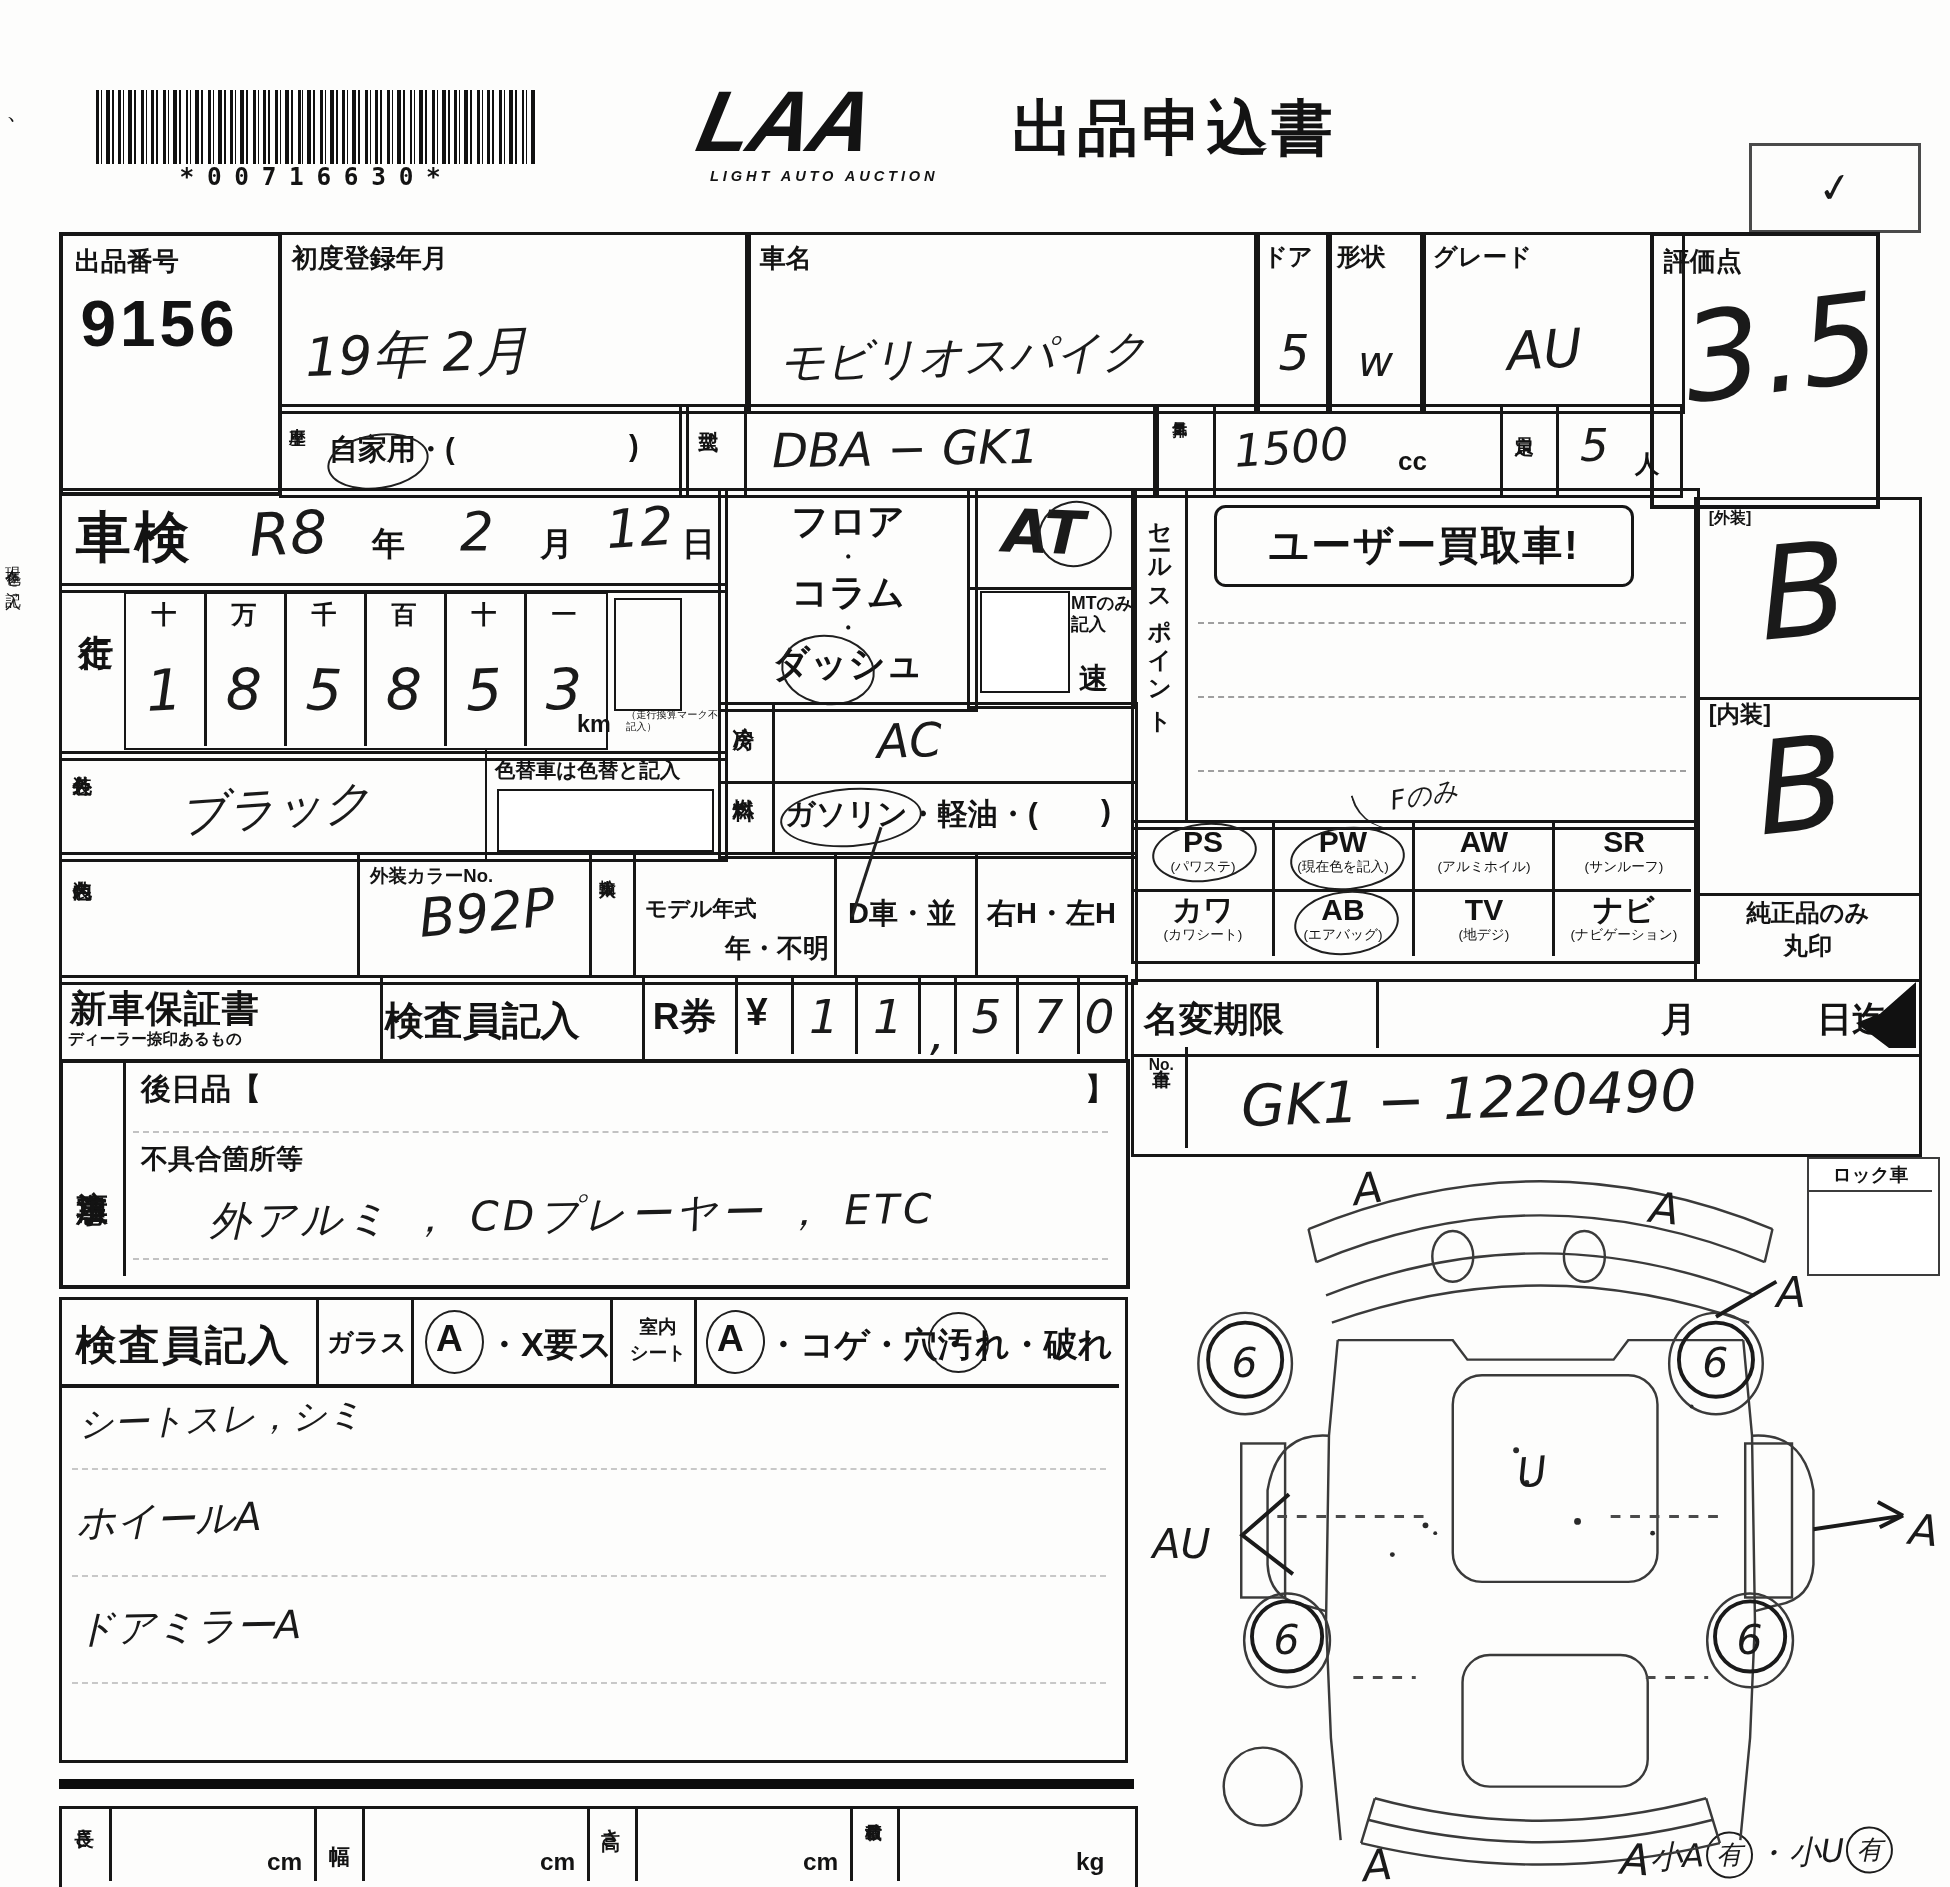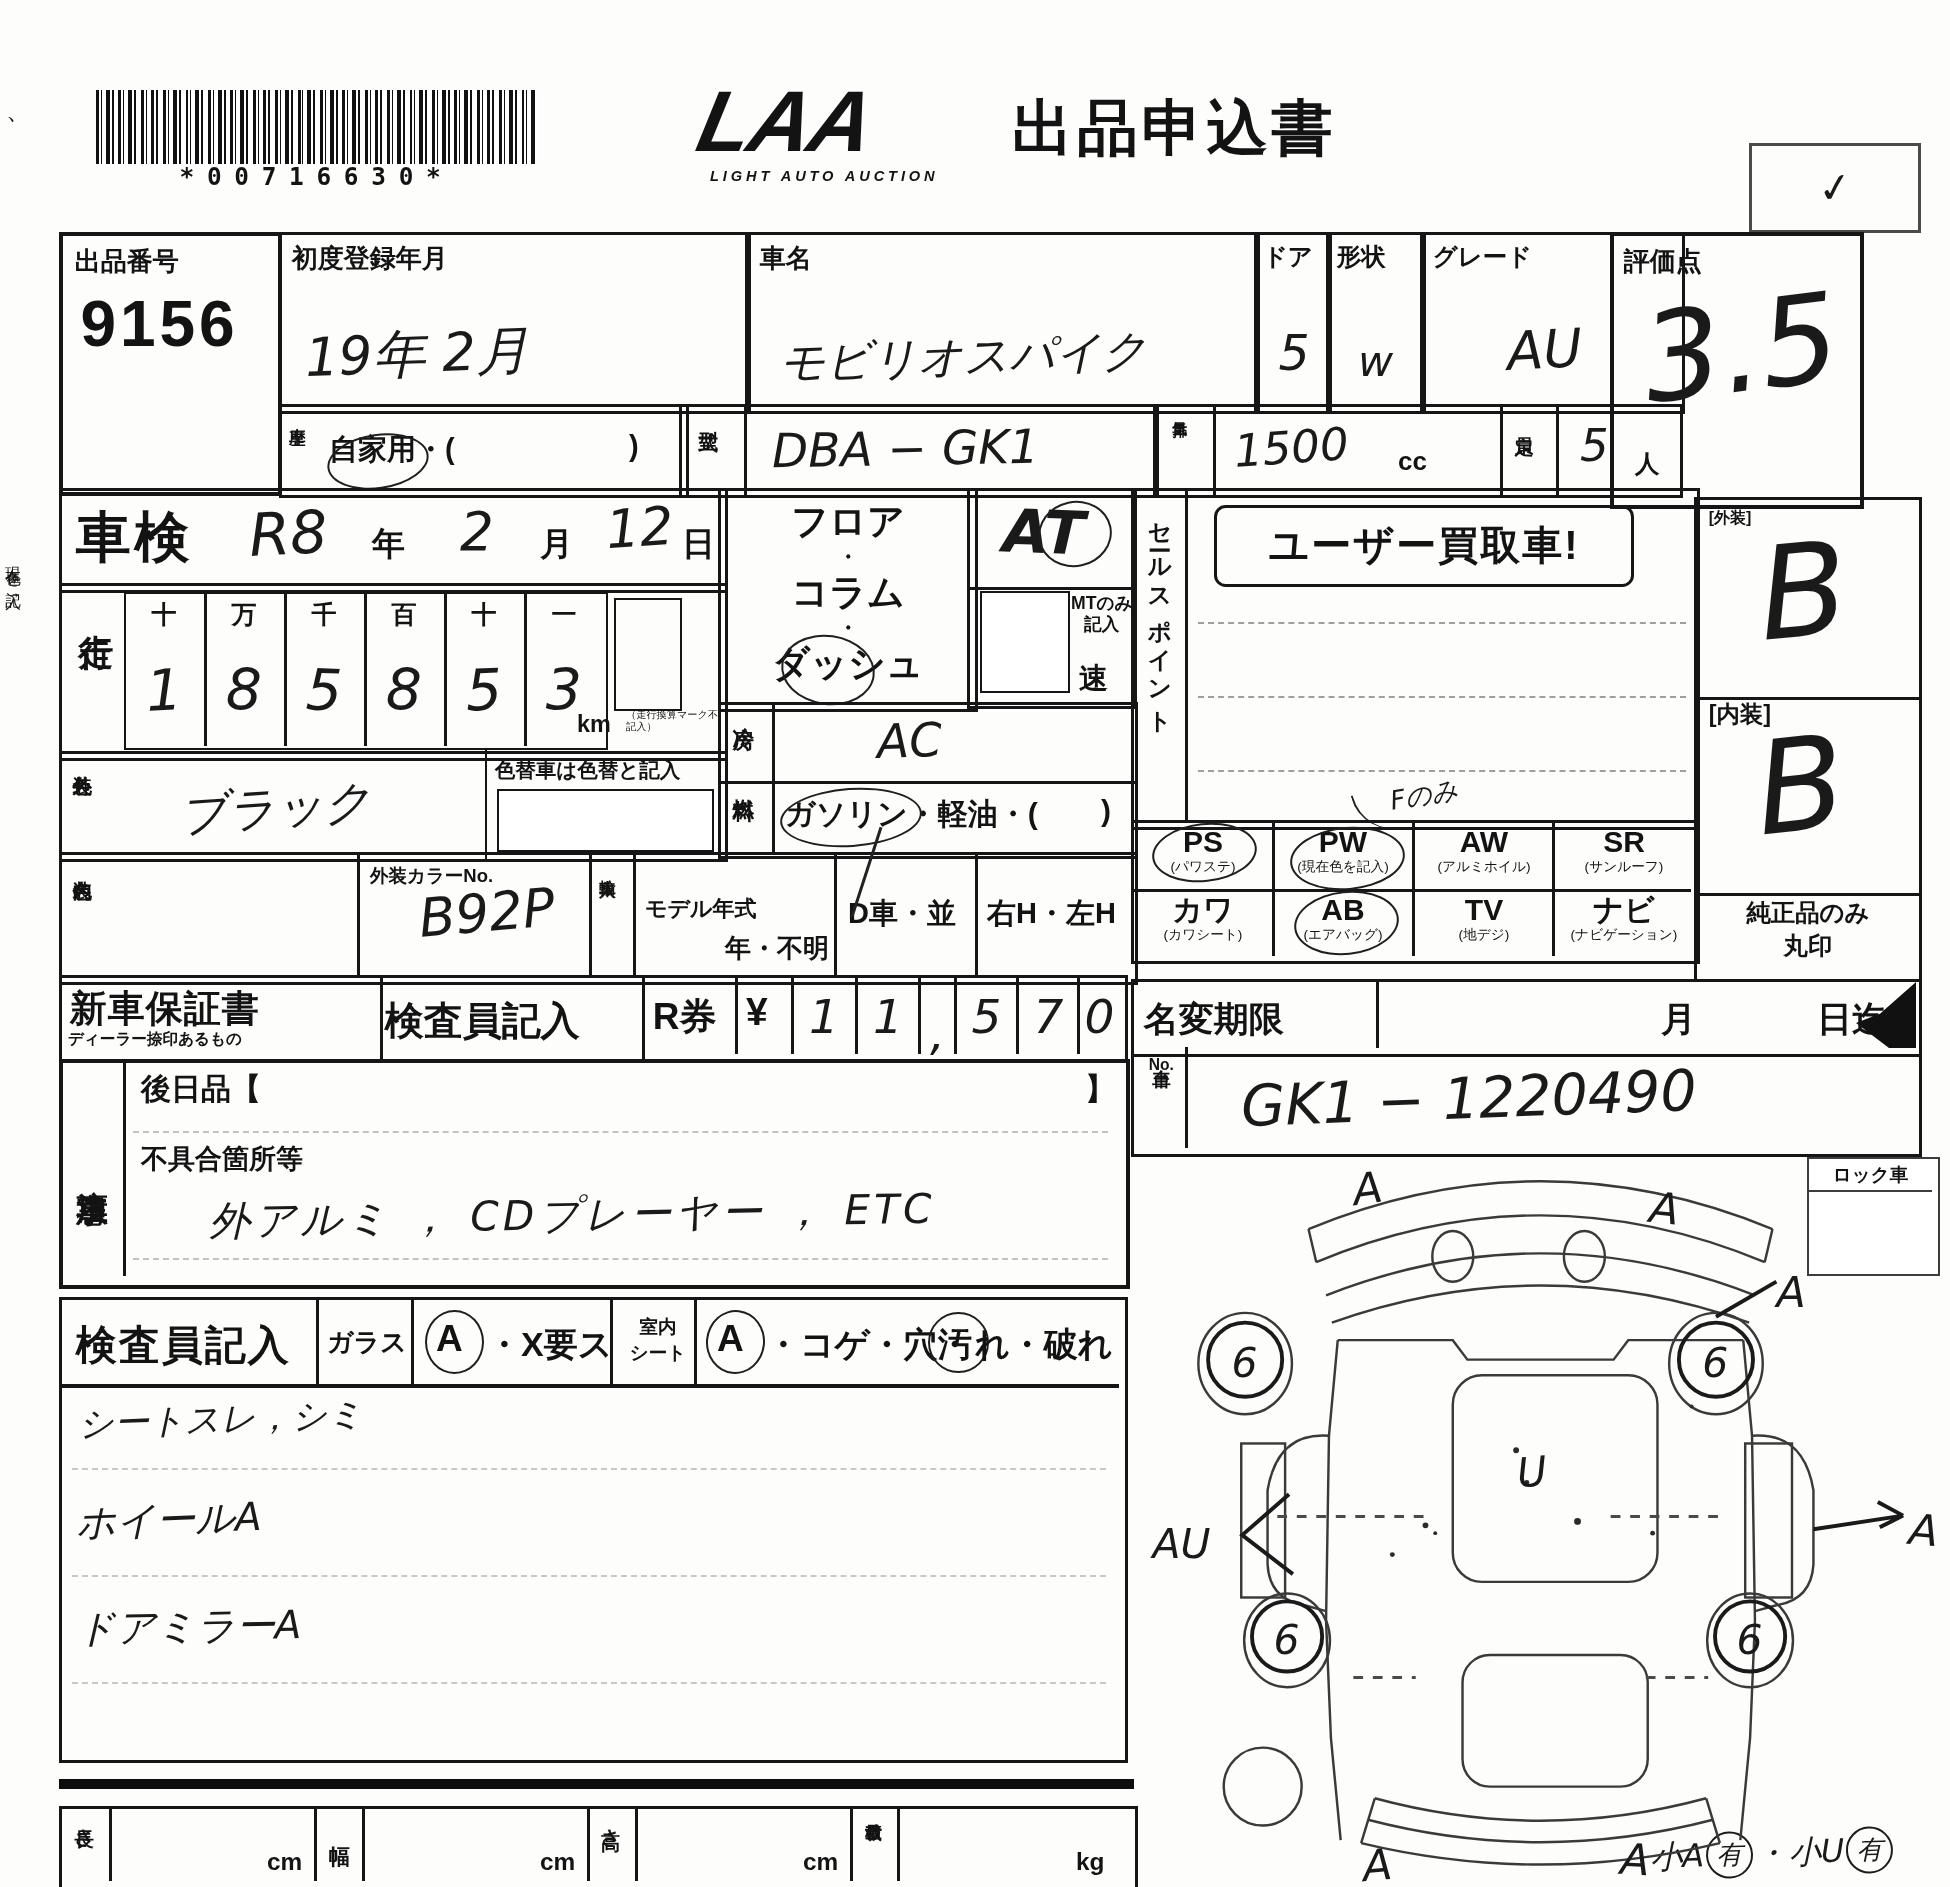--- a/index.html
+++ b/index.html
@@ -2,21 +2,21 @@
 <html><head>
 <meta charset="utf-8">
 <style>
   html,body{margin:0;padding:0;background:#f2f1ef;}
   #page{position:relative;width:1950px;height:1887px;background:#fdfdfc;overflow:hidden;
         font-family:"Liberation Sans","DejaVu Sans",sans-serif;color:#131313;}
   .abs{position:absolute;}
   .cell{position:absolute;border:2.9px solid #161616;background:transparent;}
   .b4{border-width:3.9px;}
   .b5{border-width:4.9px;}
-  .lbl{font-weight:bold;text-align:center;}
+  .lbl{font-weight:bold;}
   .vert{writing-mode:vertical-rl;text-orientation:upright;letter-spacing:2px;}
   .hw{font-family:"DejaVu Sans",sans-serif;font-style:italic;color:#1a1a1a;white-space:nowrap;}
   .hand-ellipse{position:absolute;border:2.9px solid #1f1f1f;border-radius:50%;}
   .dash{position:absolute;border-top:2px dashed #9f9f9f;}
   .ctr{display:flex;align-items:center;justify-content:center;}
   .barcode{background:repeating-linear-gradient(90deg,#111 0 2.9px,#fff 2.9px 4.9px,#111 4.9px 5.9px,#fff 5.9px 9.8px,#111 9.8px 13.7px,#fff 13.7px 15.6px,#111 15.6px 17.6px,#fff 17.6px 22.4px);}
   .circ-yu{display:inline-flex;align-items:center;justify-content:center;border:2.9px solid #1c1c1c;border-radius:50%;width:43px;height:43px;}
   svg text.hw{font-family:"DejaVu Sans",sans-serif;font-style:italic;fill:#1a1a1a;}
 </style>
 </head>
@@ -62,21 +62,21 @@
   <div class="cell b4" style="left:1326px;top:232px;width:94px;height:176px;">
     <div class="abs lbl" style="left:7.8px;top:5.9px;font-size:24.4px;">形状</div>
     <div class="abs hw" style="left:29px;top:101px;font-size:43px;">w</div>
   </div>
 
   <div class="cell b4" style="left:1420px;top:232px;width:259px;height:176px;">
     <div class="abs lbl" style="left:9.8px;top:5.9px;font-size:24.4px;">グレード</div>
     <div class="abs hw" style="left:84px;top:84px;font-size:53px;transform:rotate(-3deg);">AU</div>
   </div>
 
-  <div class="cell b5" style="left:1610px;top:232px;width:222px;height:269px;padding-left:24px;">
+  <div class="cell b5" style="left:1650px;top:232px;width:222px;height:269px;">
     <div class="abs lbl" style="left:9.8px;top:7.8px;font-size:26px;">評価点</div>
     <div class="abs hw" style="left:29px;top:41px;font-size:123px;transform:rotate(-7deg);">3.5</div>
   </div>
 
   <div class="cell b4" style="left:279px;top:404px;width:404px;height:88px;">
     <div class="abs vert" style="left:3.9px;top:7.8px;font-size:16.6px;font-weight:bold;">車歴</div>
     <div class="abs" style="left:47px;top:23.4px;font-size:29px;font-weight:bold;">自家用・(</div>
     <div class="abs" style="left:347px;top:23.4px;font-size:29px;font-weight:bold;">)</div>
     <div class="hand-ellipse" style="left:45px;top:27px;width:98px;height:51px;transform:rotate(-8deg);"></div>
   </div>

